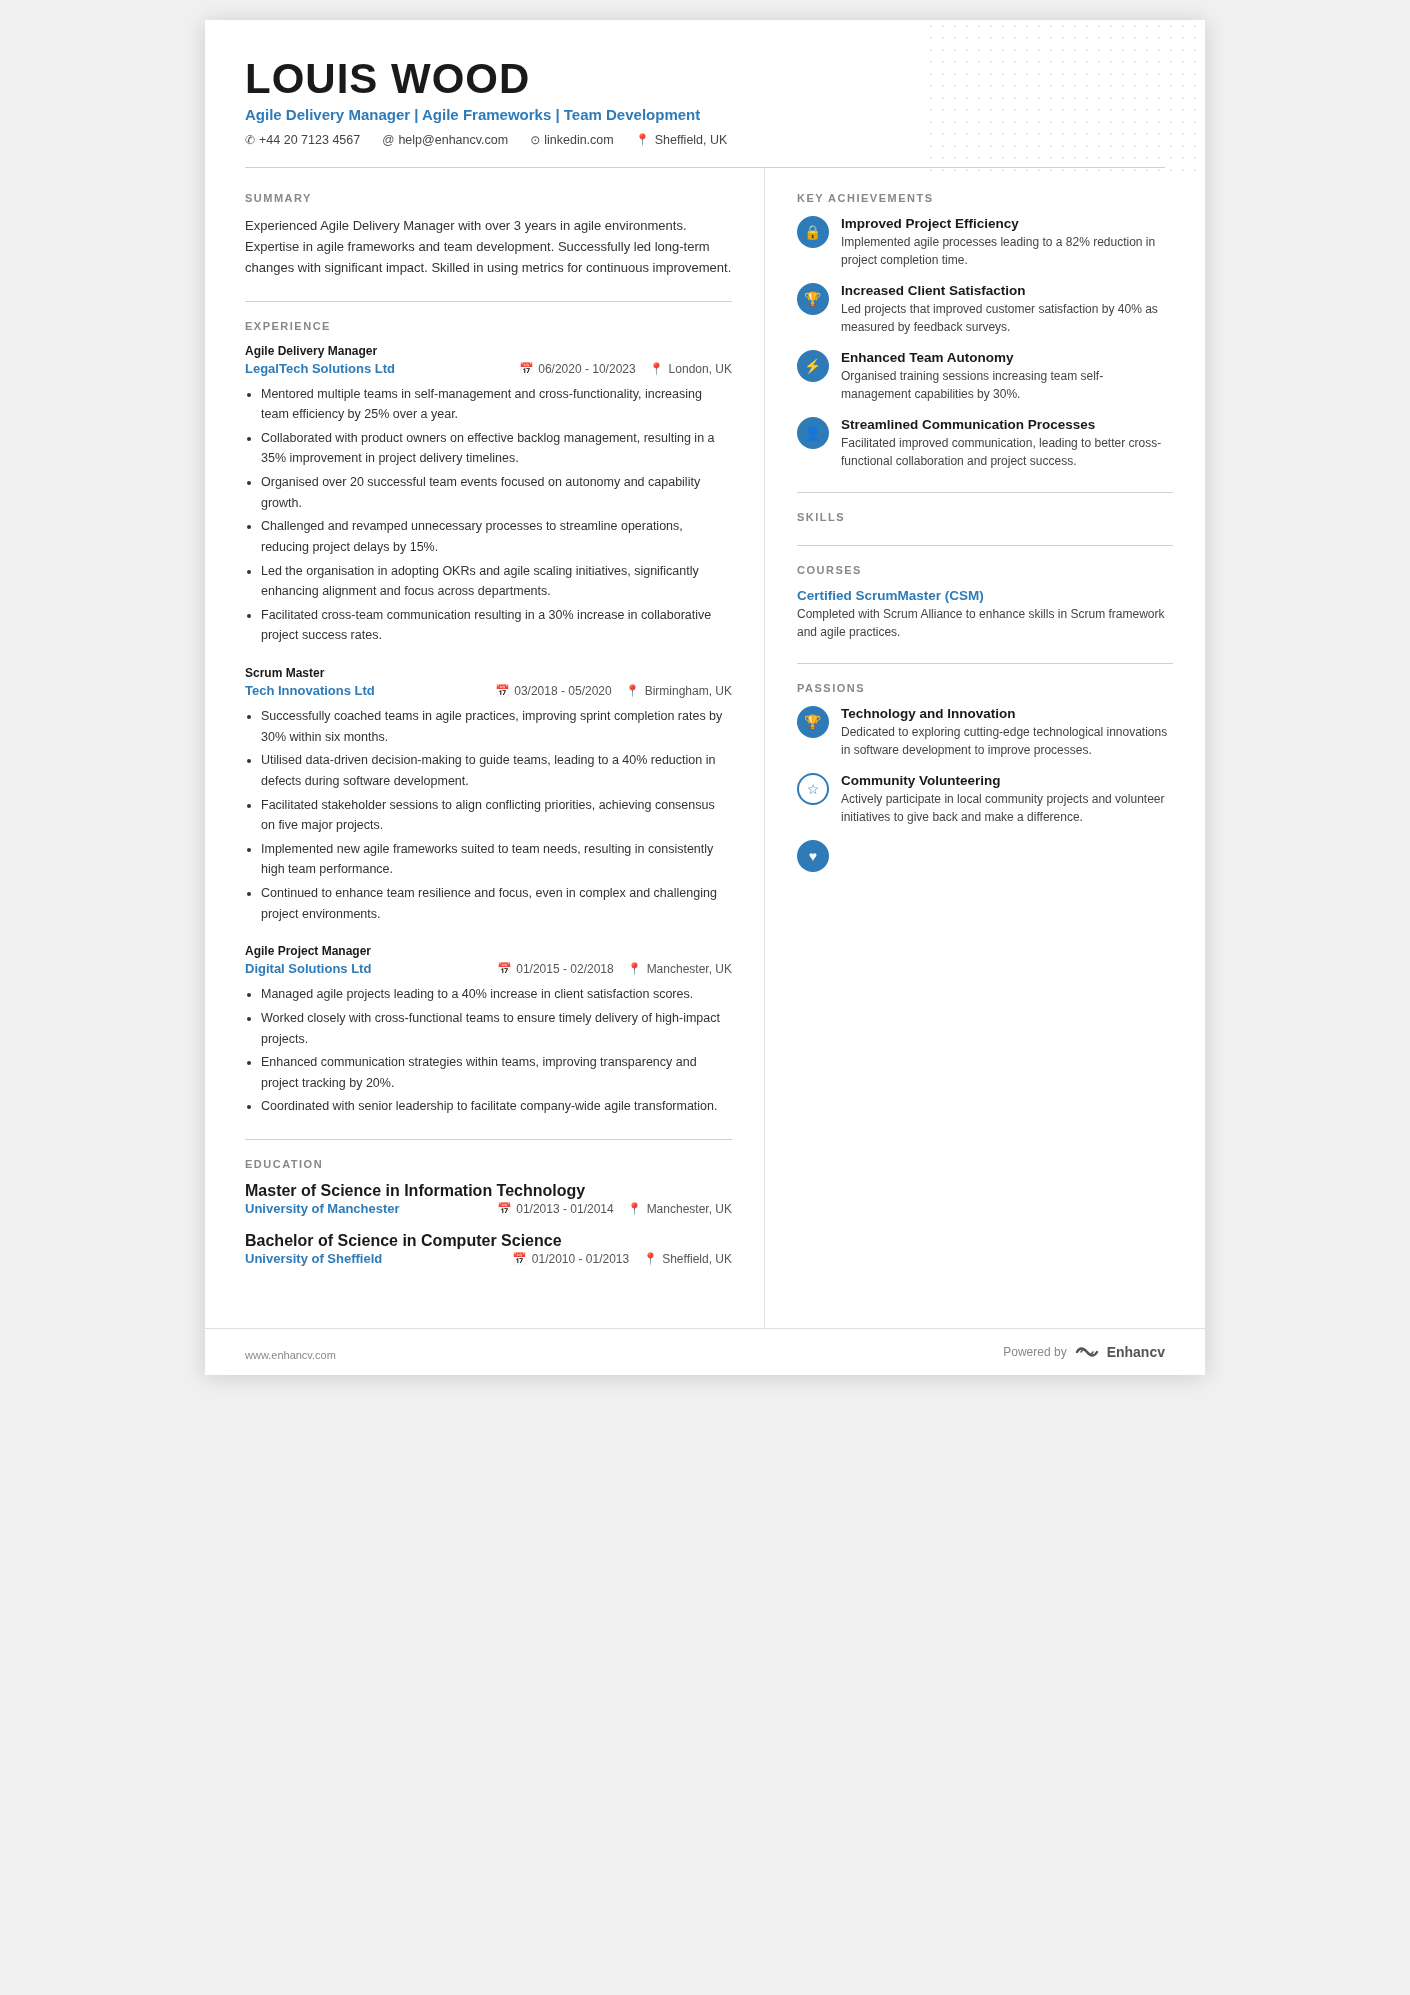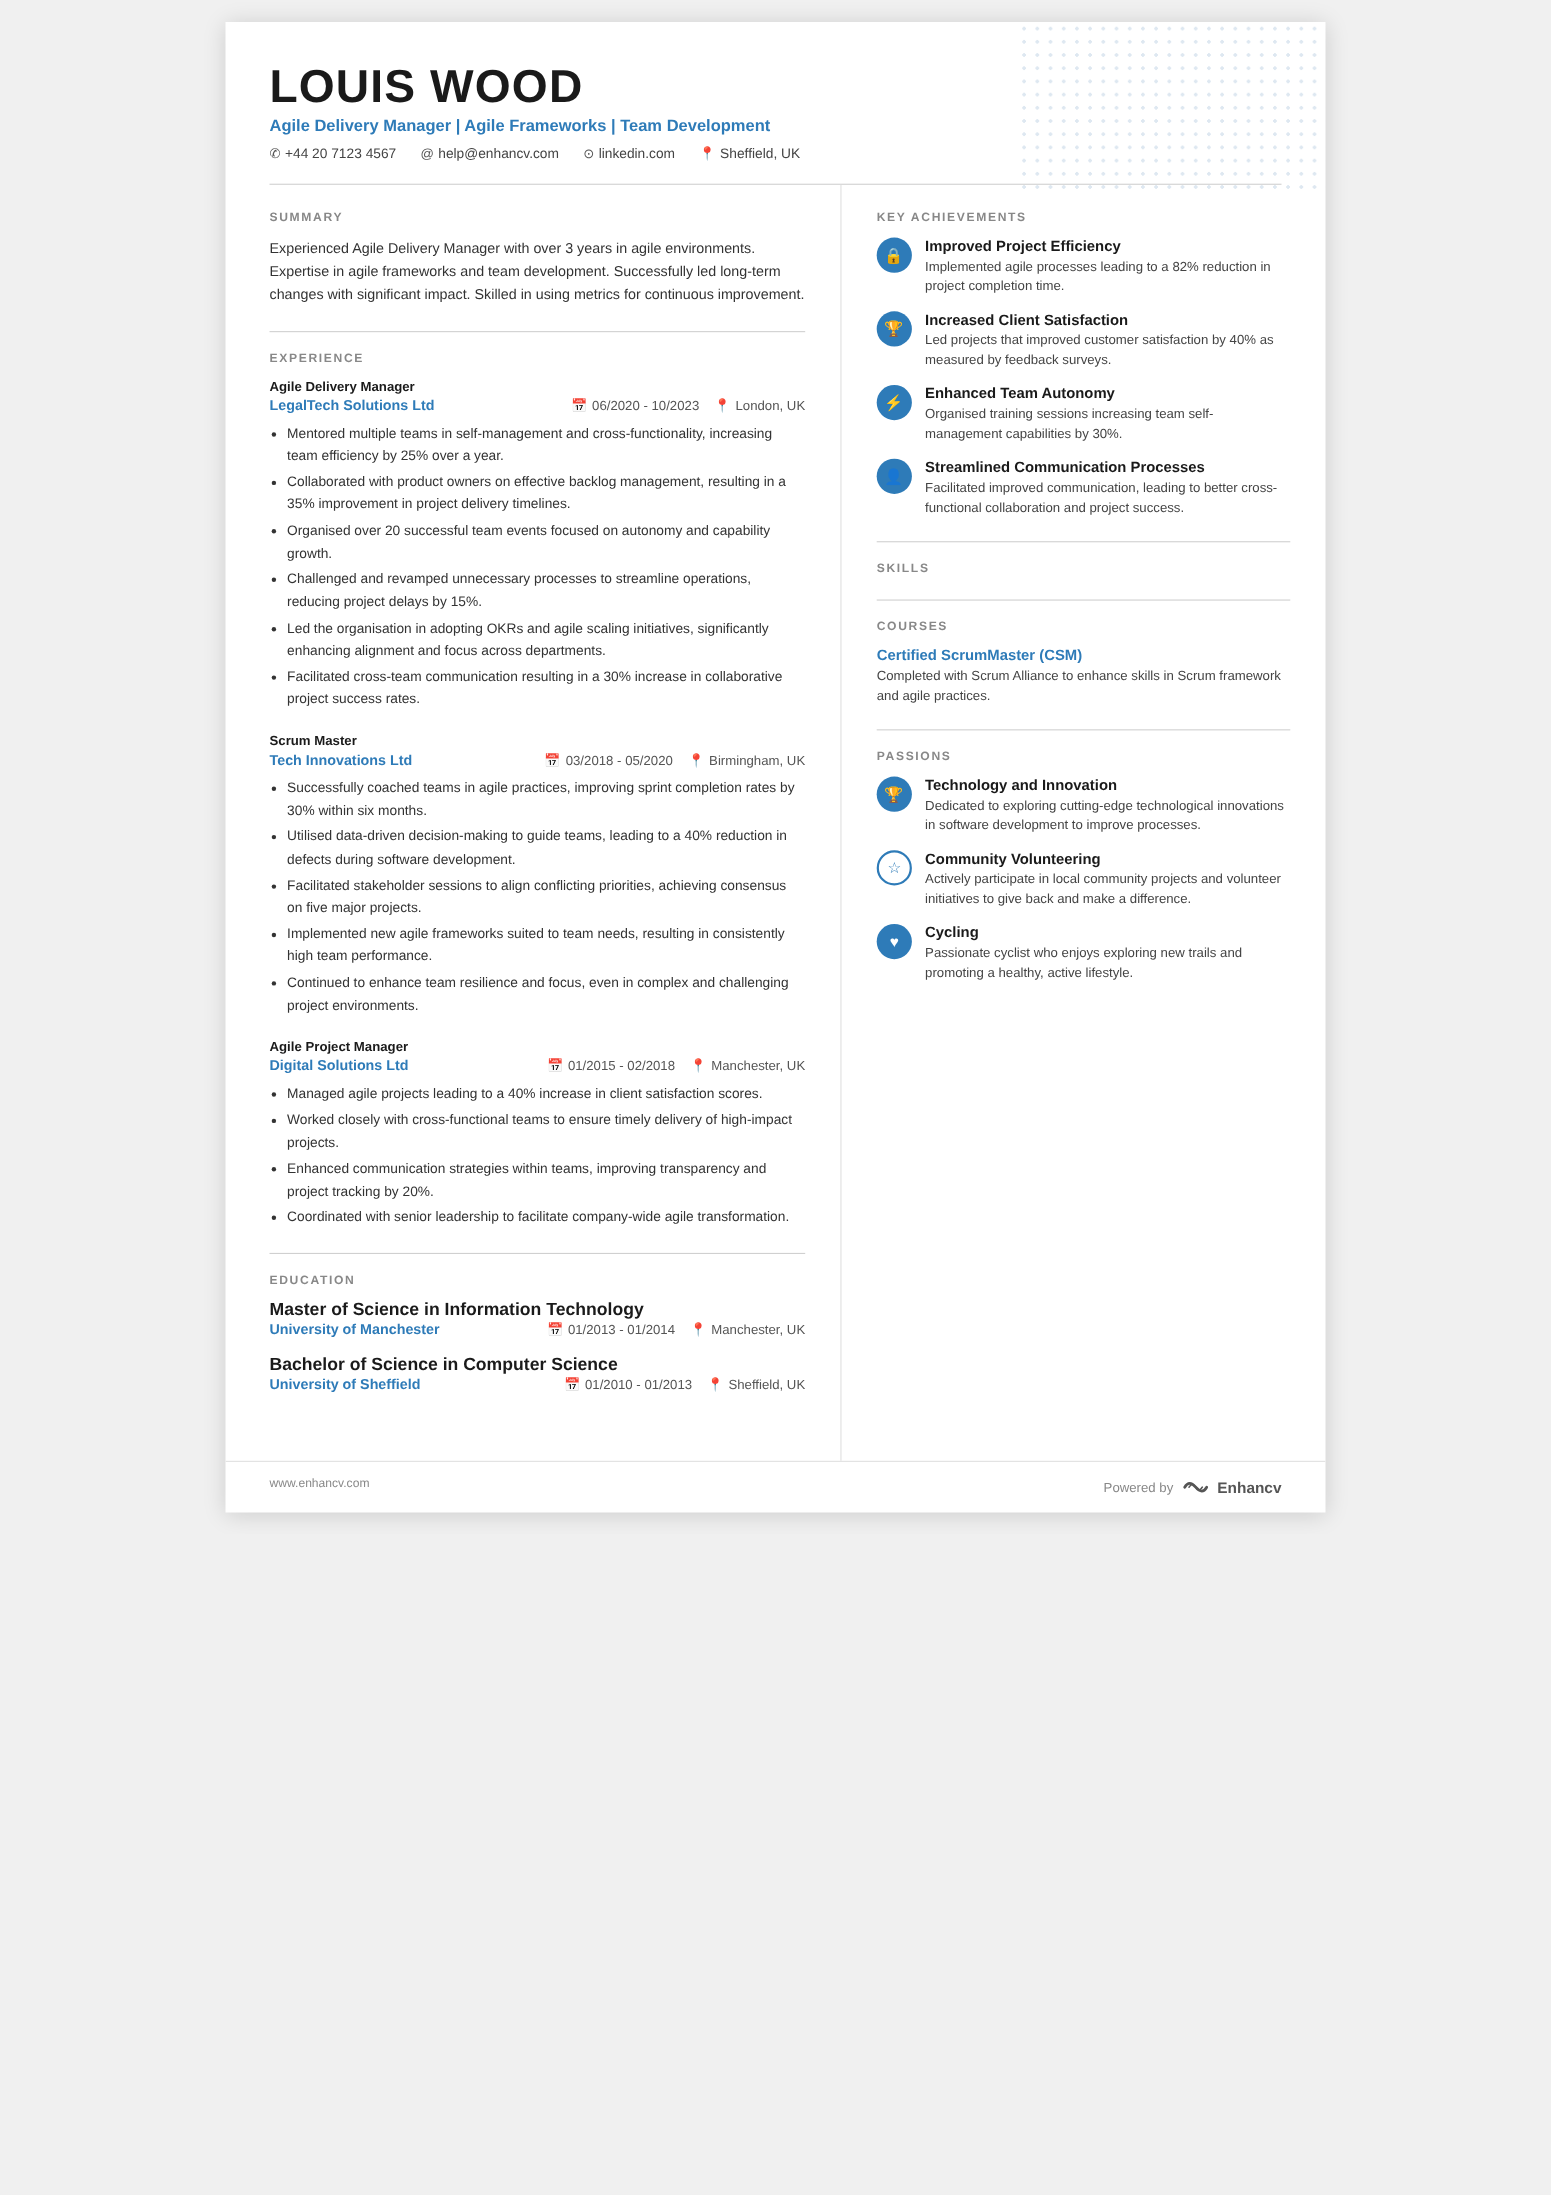--- a/index.html
+++ b/index.html
@@ -212,21 +212,21 @@
       margin-bottom: 2px;
     }
     .passion-content p {
       font-size: 12px;
       color: #444;
       line-height: 1.5;
     }
     .footer {
       display: flex;
       justify-content: space-between;
-      align-items: flex-start;
+      align-items: flex-end;
       padding: 14px 40px;
       border-top: 1px solid #e0e0e0;
       font-size: 11px;
       color: #888;
     }
     .footer-brand {
       display: flex;
       align-items: center;
       gap: 6px;
       font-size: 12px;
@@ -555,24 +555,20 @@
         <div class="passion-item">
           <div class="passion-circle-star">☆</div>
           <div class="passion-content">
             <h4>Community Volunteering</h4>
             <p>Actively participate in local community projects and volunteer initiatives to give back and make a difference.</p>
           </div>
         </div>
 
         <div class="passion-item">
           <div class="passion-circle-heart">♥</div>
-          <div class="passion-content">
-            <h4>Cycling</h4>
-            <p>Passionate cyclist who enjoys exploring new trails and promoting a healthy, active lifestyle.</p>
-          </div>
         </div>
       </div>
 
     </div>
   </div>
 
   <div class="footer">
     <span>www.enhancv.com</span>
     <div class="footer-brand">
       <span>Powered by</span>

